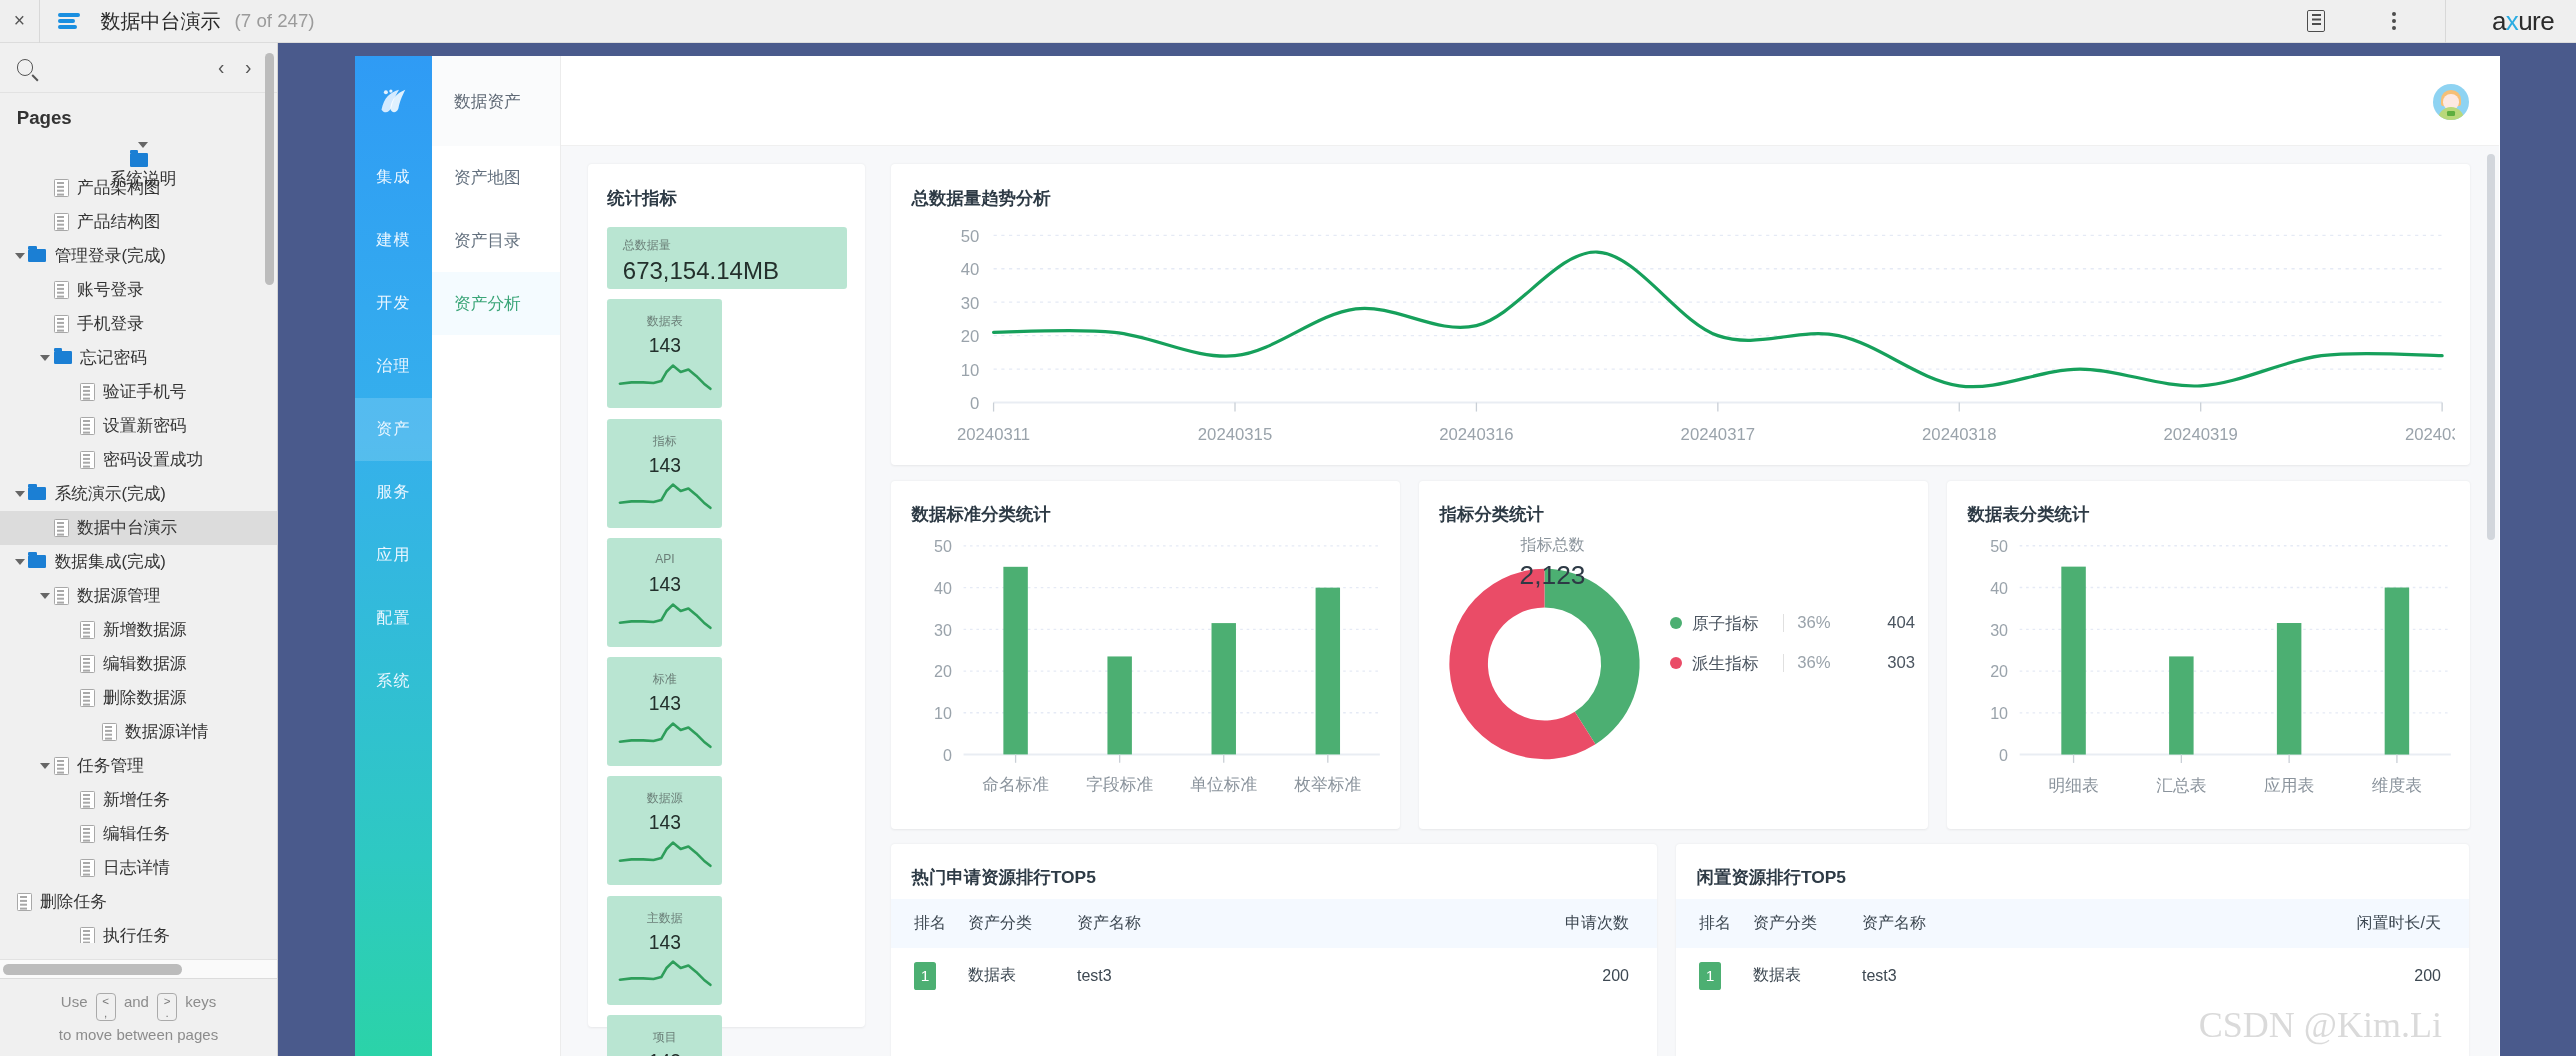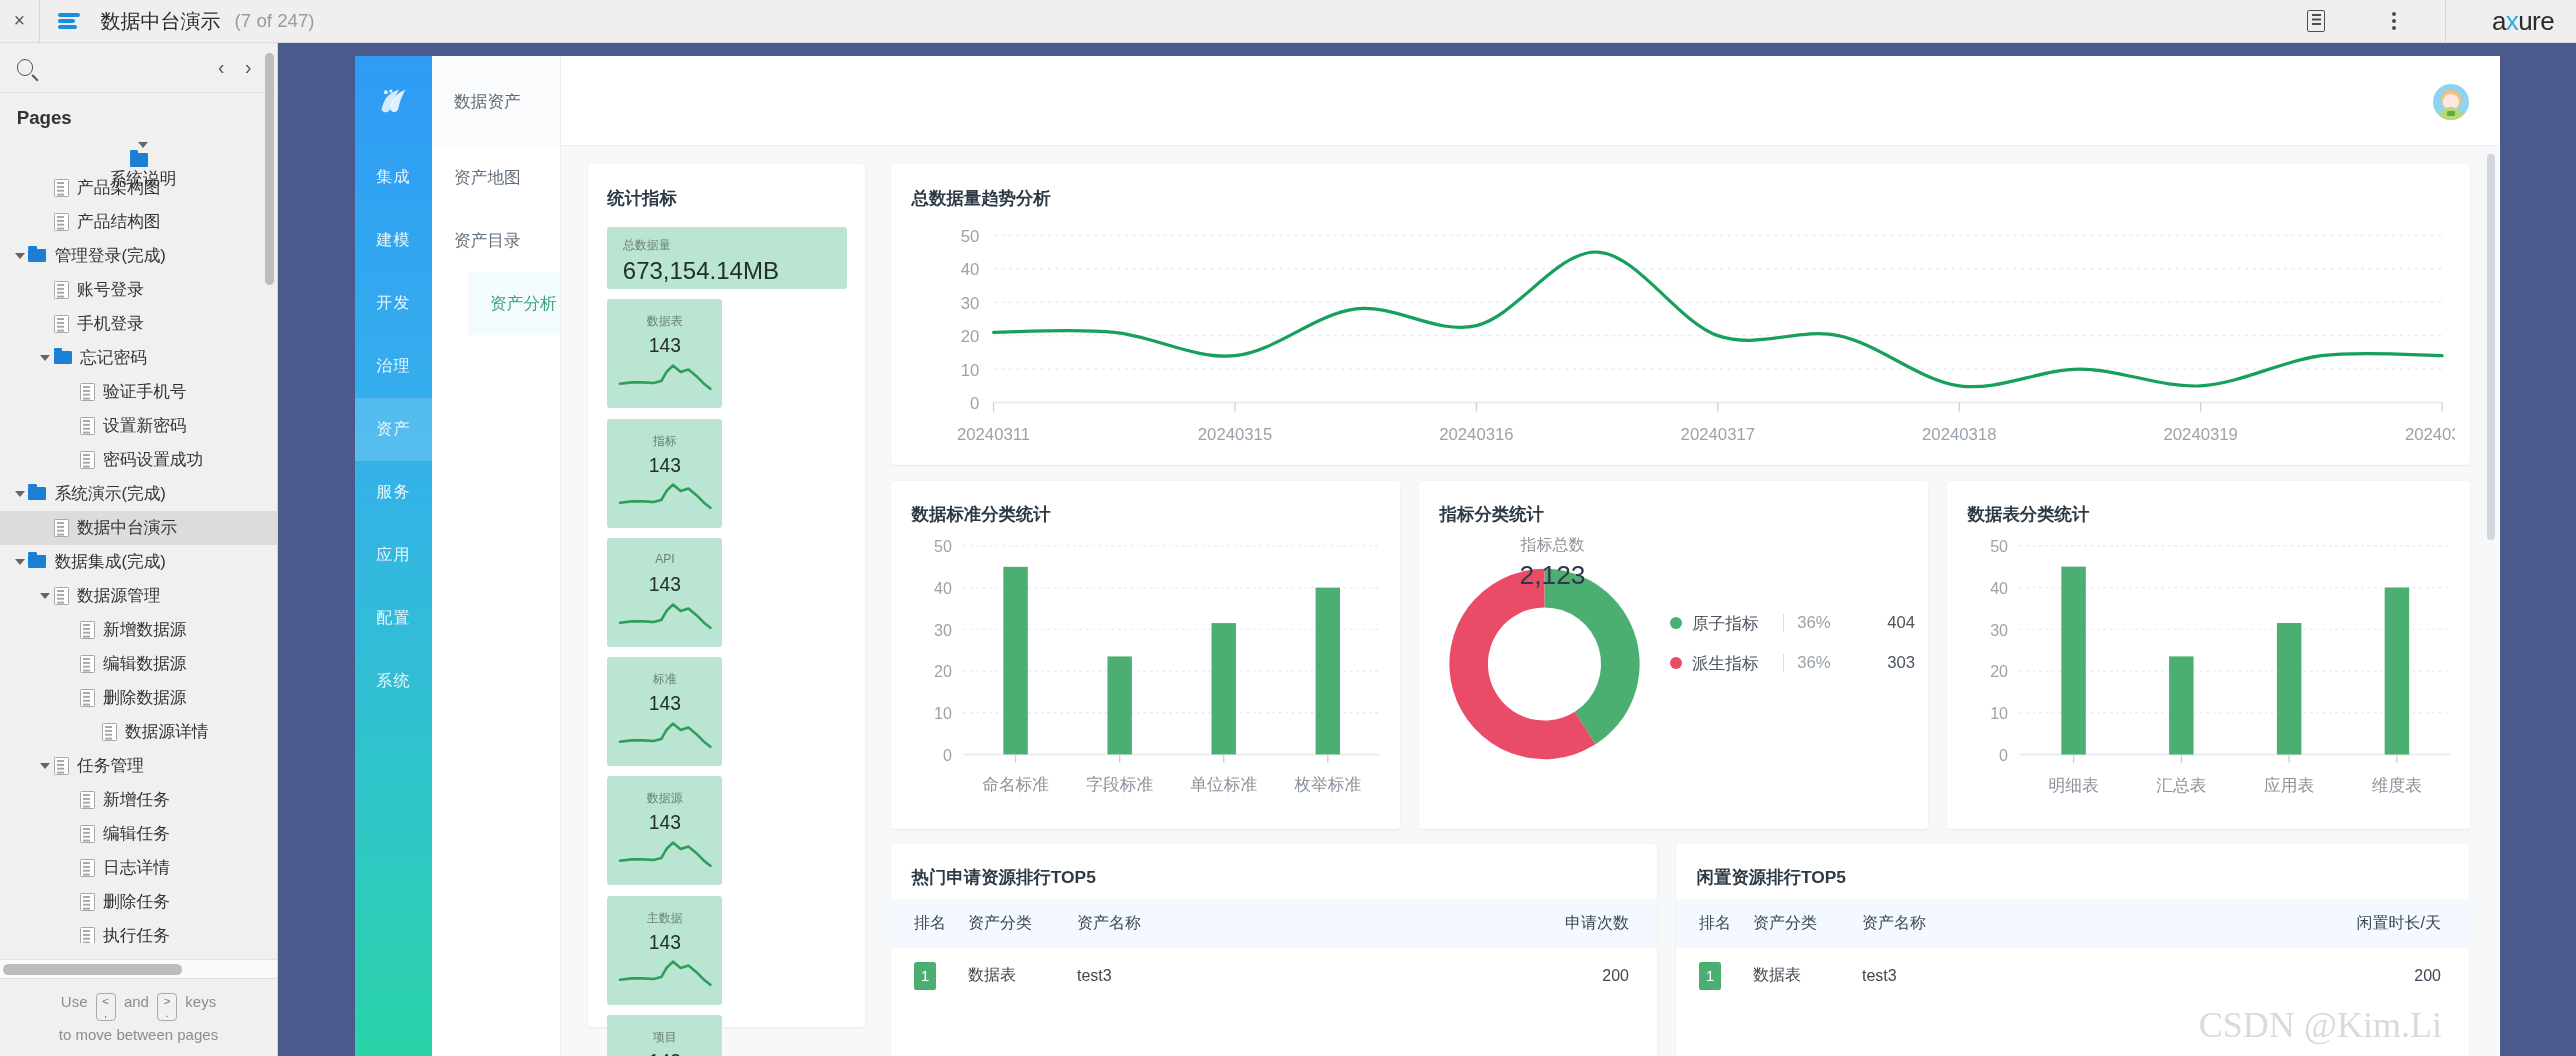--- a/index.html
+++ b/index.html
@@ -103,21 +103,21 @@
   
   .submenu { position: absolute; left: 77px; top: 0; width: 129px; height: 1001px; background: #fff; border-right: 0.6px solid #ececec; }
   .sub-title {
     height: 90px; display: flex; align-items: center; padding-left: 22px;
     font-size: 16.7px; color: #606a76; background: #fafbfc;
   }
   .sub-item {
     height: 63px; display: flex; align-items: center; padding-left: 22px;
     font-size: 16.7px; color: #63707e; cursor: pointer;
   }
-  .sub-item.active { color: #3aa578; background: #f4fbff; margin-left: 36px; }
+  .sub-item.active { color: #3aa578; background: #f4fbff; }
 
   
   .content { position: absolute; left: 206px; top: 0; width: 1938px; height: 1001px; background: #fff; }
   .content-header { height: 90px; position: relative; border-bottom: 0.6px solid #f0f0f0; background: #fff; }
   .avatar {
     position: absolute; right: 30px; top: 28px; width: 36px; height: 36px; border-radius: 50%;
     background: #8ed3f2; overflow: hidden; cursor: pointer;
   }
   .avatar .hair { position:absolute; left: 8.4px; top: 5.8px; width: 19.3px; height: 16px; background: #f6bf76; border-radius: 9.7px 9.7px 2.6px 2.6px; }
   .avatar .face { position:absolute; left: 10.3px; top: 10.3px; width: 15.5px; height: 15.5px; background: #fde9e2; border-radius: 50%; }
@@ -359,21 +359,21 @@
         <div class="tree-node" style="padding-left: 63px;">
           <span class="tri blank"></span>
           <span class="ico-page"></span>
           <span>编辑任务</span>
         </div>
         <div class="tree-node" style="padding-left: 63px;">
           <span class="tri blank"></span>
           <span class="ico-page"></span>
           <span>日志详情</span>
         </div>
-        <div class="tree-node" style="padding-left: 63px;">
+        <div class="tree-node" style="">
           <span class="tri blank"></span>
           <span class="ico-page"></span>
           <span>删除任务</span>
         </div>
         <div class="tree-node" style="padding-left: 63px;">
           <span class="tri blank"></span>
           <span class="ico-page"></span>
           <span>执行任务</span>
         </div>
       </div>

